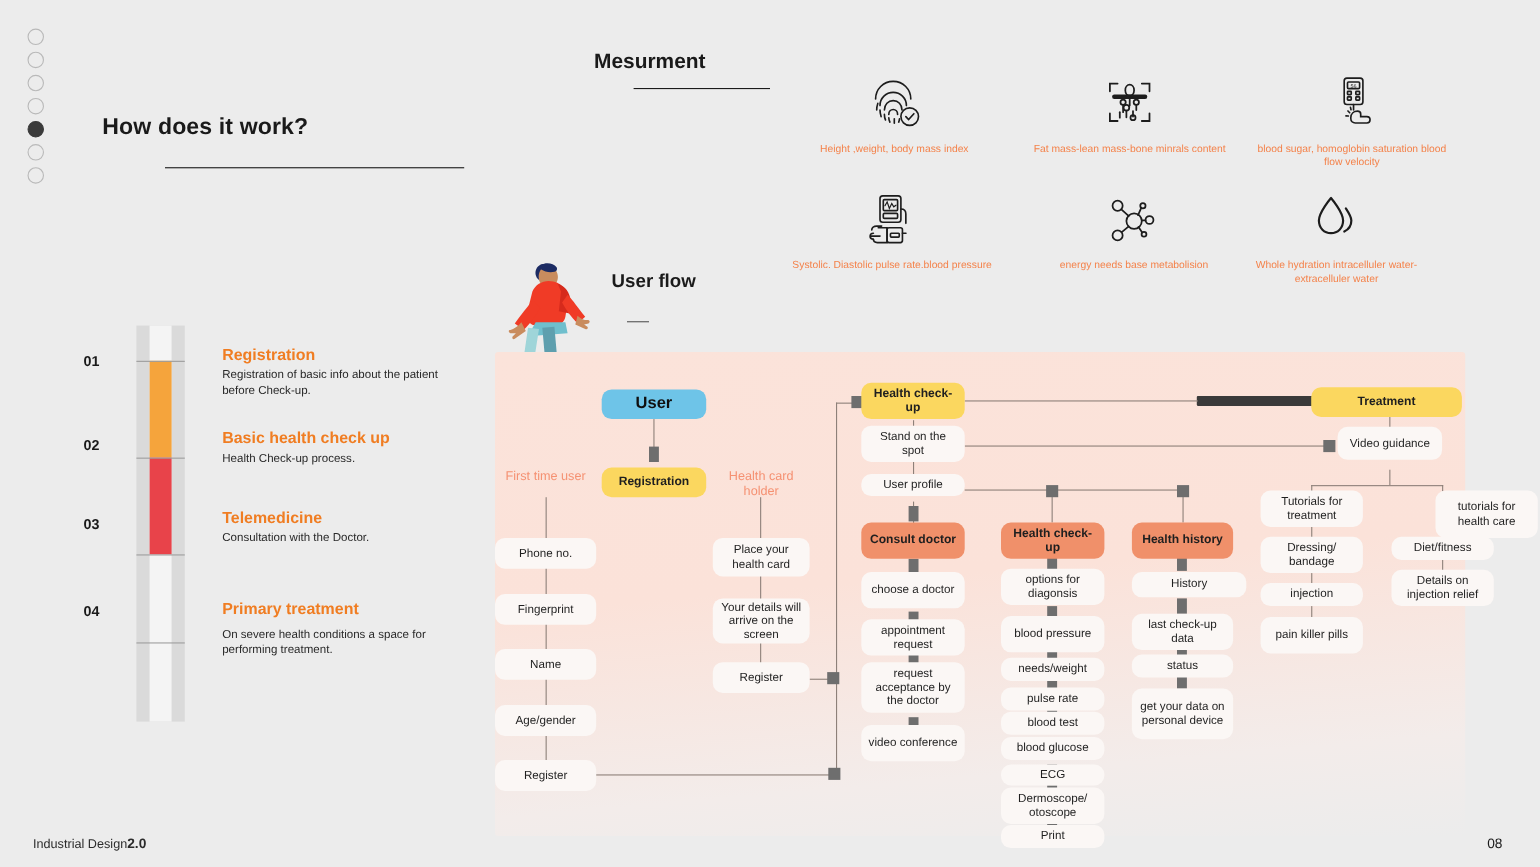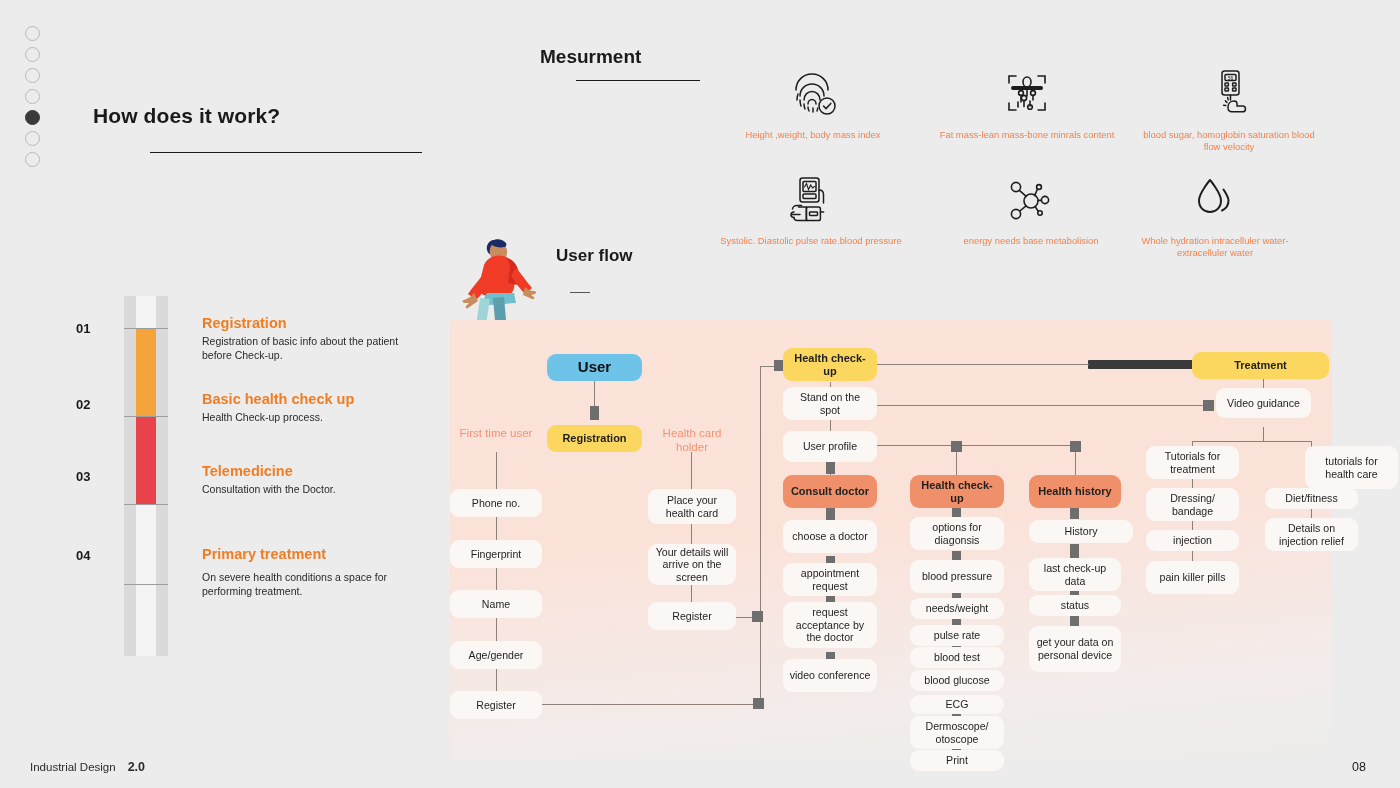--- a/index.html
+++ b/index.html
@@ -61,21 +61,21 @@
   .vline{position:absolute;width:1.2px;background:#8d8079;}
   .hline{position:absolute;height:1.2px;background:#8d8079;}
   .knob{position:absolute;background:#6e6e6e;}
   .thickbar{position:absolute;background:#3a3a3a;height:9px;border-radius:1px;}
 
   
   #person{left:452px;top:232px;width:100px;height:130px;}
 
   
   #footer-left{left:30px;top:760px;font-size:11.5px;color:#2b2b2b;}
-  #footer-left b{font-size:12.5px;margin-left:12px;}
+  #footer-left b{font-size:12.5px;margin-left:0;}
   #footer-page{left:1352px;top:760px;font-size:12.5px;font-weight:normal;color:#1a1a1a;}
 </style>
 </head>
 <body>
 
 <div class="abs" id="page-dots">
   <div class="pdot"></div>
   <div class="pdot"></div>
   <div class="pdot"></div>
   <div class="pdot"></div>
@@ -345,21 +345,21 @@
 <div class="node plain abs" style="left:450px;top:590px;width:92px;height:28px;">Name</div>
 <div class="node plain abs" style="left:450px;top:641px;width:92px;height:28px;">Age/gender</div>
 <div class="node plain abs" style="left:450px;top:691px;width:92px;height:28px;">Register</div>
 
 <div class="node plain abs" style="left:648px;top:489px;width:88px;height:35px;">Place your health card</div>
 <div class="node plain abs" style="left:648px;top:544px;width:88px;height:41px;">Your details will arrive on the screen</div>
 <div class="node plain abs" style="left:648px;top:602px;width:88px;height:28px;">Register</div>
 
 <div class="node yellow abs" style="left:783px;top:348px;width:94px;height:33px;">Health check-up</div>
 <div class="node plain abs" style="left:783px;top:387px;width:94px;height:33px;">Stand on the spot</div>
-<div class="node plain abs" style="left:783px;top:431px;width:94px;height:31px;">User profile</div>
+<div class="node plain abs" style="left:783px;top:431px;width:94px;height:20px;">User profile</div>
 
 <div class="node salmon abs" style="left:783px;top:475px;width:94px;height:33px;">Consult doctor</div>
 <div class="node plain abs" style="left:783px;top:520px;width:94px;height:33px;">choose a doctor</div>
 <div class="node plain abs" style="left:783px;top:563px;width:94px;height:33px;">appointment request</div>
 <div class="node plain abs" style="left:783px;top:602px;width:94px;height:46px;">request acceptance by the doctor</div>
 <div class="node plain abs" style="left:783px;top:659px;width:94px;height:33px;">video conference</div>
 
 <div class="node salmon abs" style="left:910px;top:475px;width:94px;height:33px;">Health check-up</div>
 <div class="node plain abs" style="left:910px;top:517px;width:94px;height:33px;">options for diagonsis</div>
 <div class="node plain abs" style="left:910px;top:560px;width:94px;height:33px;">blood pressure</div>

